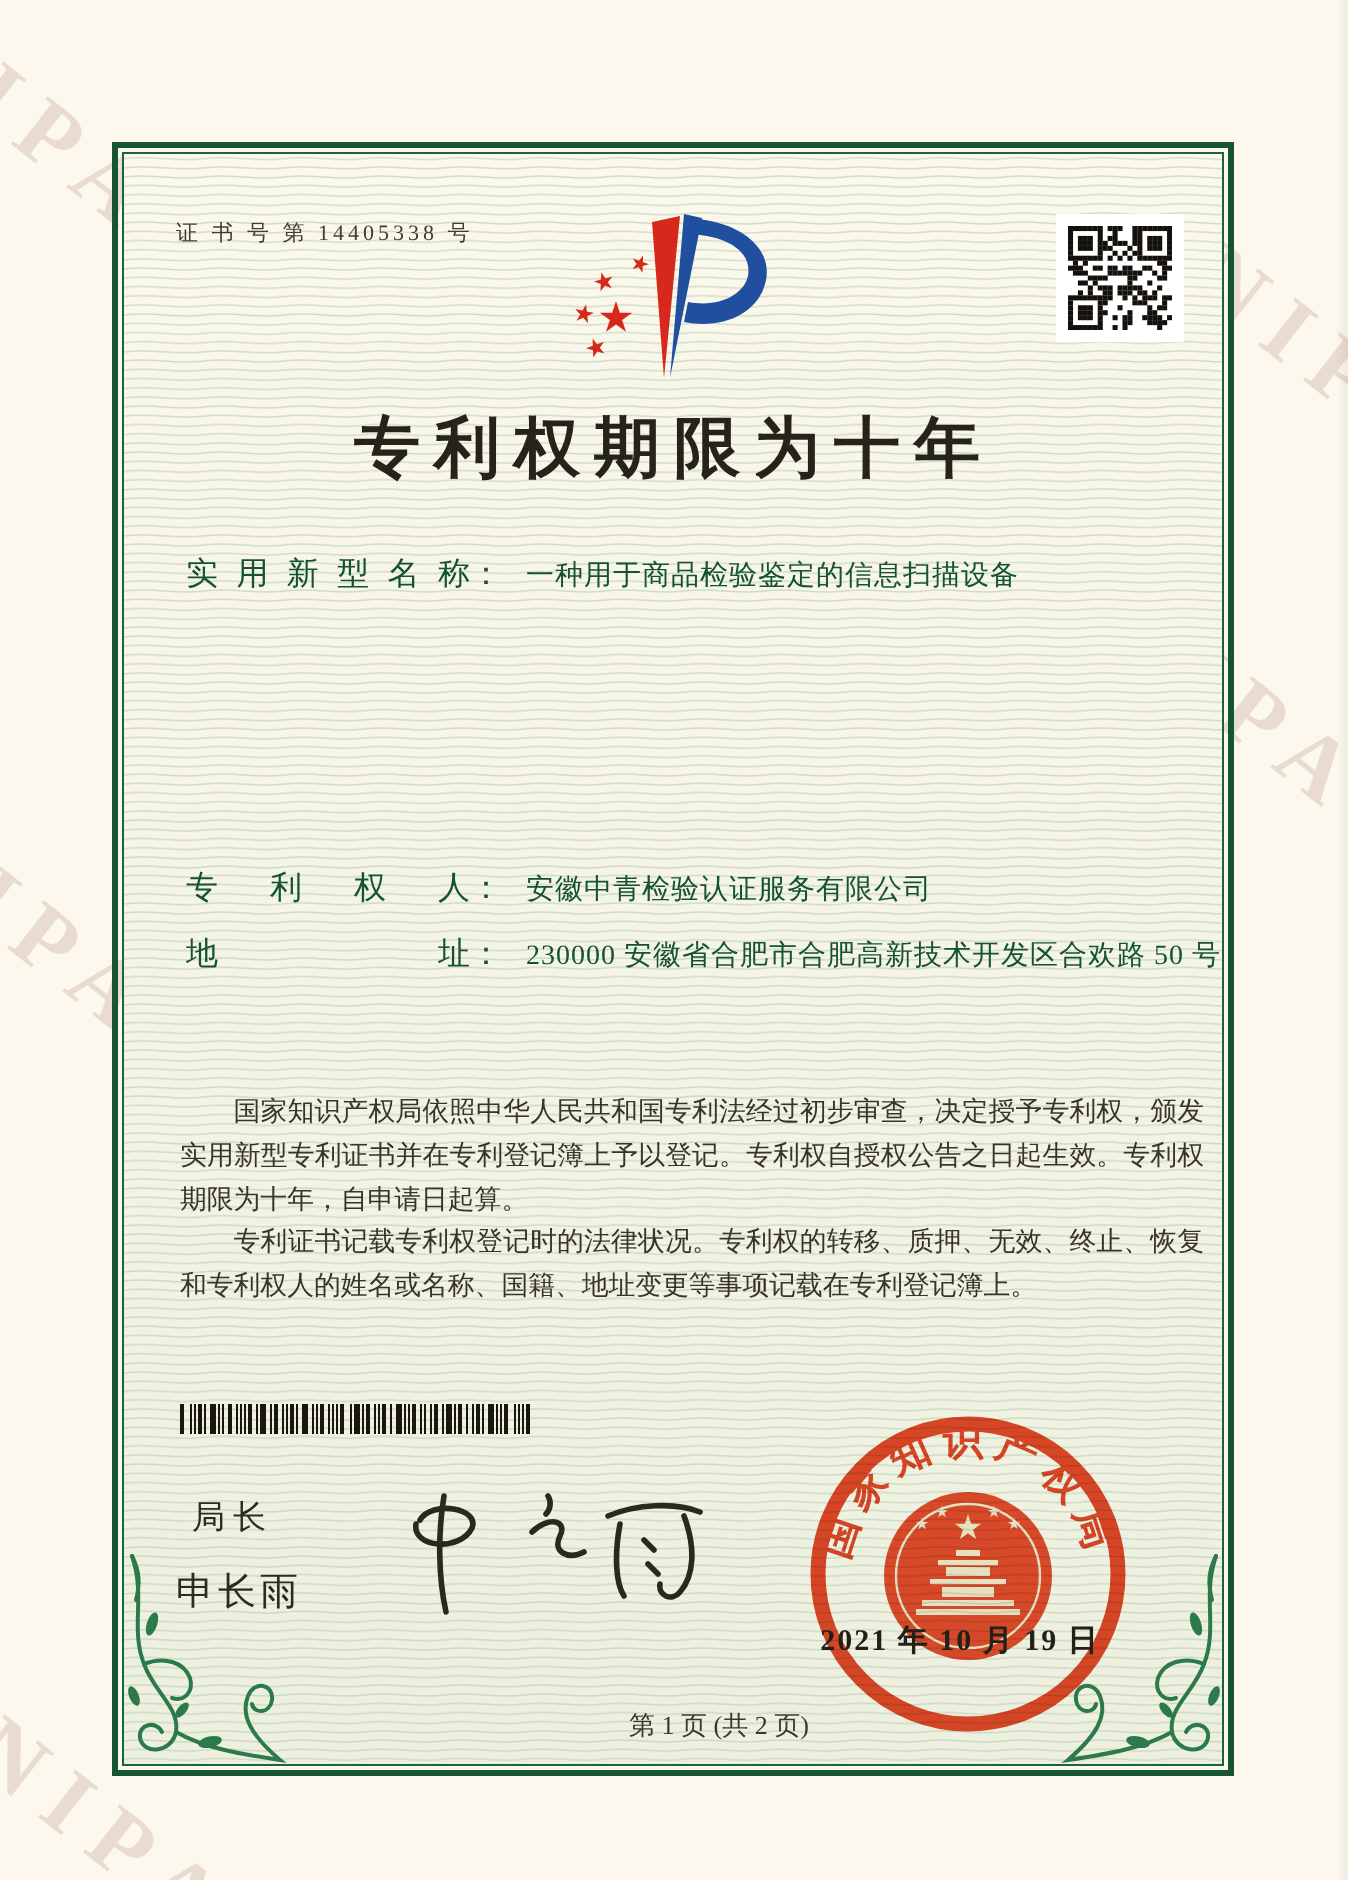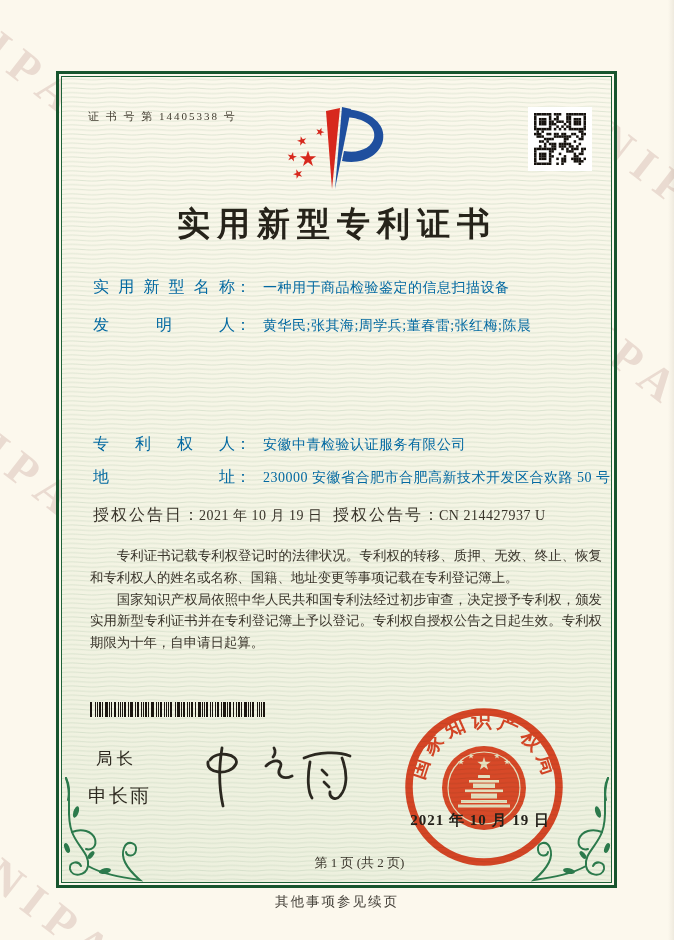--- a/index.html
+++ b/index.html
@@ -41,21 +41,21 @@
   
   .abs { position:absolute; z-index:2; color:#3b372b; }
   .cert-no { left:88px; top:109px; font-size:11px; letter-spacing:2px; color:#413c30; }
   .logo { left:280px; top:103px; width:110px; height:92px; }
   .qr-pad { left:528px; top:107px; width:64px; height:64px; background:#ffffff; }
   .qr-pad svg { position:absolute; left:6px; top:6px; }
   .cert-title {
     left:0; width:674px; top:202px; text-align:center;
     font-size:33px; font-weight:bold; letter-spacing:7px; color:#26231a;
   }
-  .row { left:93px; font-size:16px; white-space:nowrap; color:#0369a1; }
+  .row { left:93px; font-size:16px; white-space:nowrap; color:#14532d; }
   .row .lbl {
     display:inline-block; width:142px;
     text-align:justify; text-align-last:justify;
   }
   .row .val { font-size:14px; margin-left:12px; letter-spacing:0.5px; }
   .r1{top:277px}.r2{top:315px}.r3{top:353px}.r4{top:391px}.r5{top:434px}.r6{top:467px}
   .grant { top:505px; left:93px; font-size:16px; white-space:nowrap; color:#39342a; }
   .grant .lbl2 { letter-spacing:2px; }
   .grant .val { font-size:14px; letter-spacing:0.5px; }
   .grant .pair2 { position:absolute; left:240px; top:0; }
@@ -376,47 +376,36 @@
           <rect x="9.52" y="47.62" width="2.43" height="2.43"></rect>
           <rect x="11.90" y="47.62" width="2.43" height="2.43"></rect>
           <rect x="14.29" y="47.62" width="2.43" height="2.43"></rect>
           <rect x="21.43" y="47.62" width="2.43" height="2.43"></rect>
           <rect x="26.19" y="47.62" width="2.43" height="2.43"></rect>
           <rect x="42.86" y="47.62" width="2.43" height="2.43"></rect>
         </g>
     </svg>
   </div>
 
-  <div class="abs cert-title">实用新型专利证书</div>
+  <div class="abs cert-title">专利权期限为十年</div>
 
   <div class="abs row r1">
     <span class="lbl">实用新型名称</span><span>：</span><span class="val">一种用于商品检验鉴定的信息扫描设备</span>
-  </div>
-  <div class="abs row r2">
-    <span class="lbl">发明人</span><span>：</span><span class="val">黄华民;张其海;周学兵;董春雷;张红梅;陈晨</span>
   </div>
   <div class="abs row r5">
     <span class="lbl">专利权人</span><span>：</span><span class="val">安徽中青检验认证服务有限公司</span>
   </div>
   <div class="abs row r6">
     <span class="lbl">地址</span><span>：</span><span class="val">230000 安徽省合肥市合肥高新技术开发区合欢路 50 号</span>
   </div>
 
-  <div class="abs grant">
-    <span>
-      <span class="lbl2">授权公告日</span><span>：</span><span class="val">2021 年 10 月 19 日</span>
-    </span>
-    <span class="pair2">
-      <span class="lbl2">授权公告号</span><span>：</span><span class="val">CN 214427937 U</span>
-    </span>
-  </div>
 
   <div class="abs paras">
+    <p>国家知识产权局依照中华人民共和国专利法经过初步审查，决定授予专利权，颁发实用新型专利证书并在专利登记簿上予以登记。专利权自授权公告之日起生效。专利权期限为十年，自申请日起算。</p>
     <p>专利证书记载专利权登记时的法律状况。专利权的转移、质押、无效、终止、恢复和专利权人的姓名或名称、国籍、地址变更等事项记载在专利登记簿上。</p>
-    <p>国家知识产权局依照中华人民共和国专利法经过初步审查，决定授予专利权，颁发实用新型专利证书并在专利登记簿上予以登记。专利权自授权公告之日起生效。专利权期限为十年，自申请日起算。</p>
   </div>
 
   <svg class="abs barcode" viewBox="0 0 178 15" width="178" height="15">
     <g id="barcode-bars" fill="#1a150f">
         <rect x="0" y="0" width="2" height="15"></rect>
         <rect x="5" y="0" width="1" height="15"></rect>
         <rect x="7" y="0" width="1" height="15"></rect>
         <rect x="9" y="0" width="2" height="15"></rect>
         <rect x="12" y="0" width="1" height="15"></rect>
         <rect x="15" y="0" width="3" height="15"></rect>
@@ -519,16 +508,15 @@
           <rect x="-23" y="12" width="46" height="3"></rect>
           <rect x="-26" y="16.5" width="52" height="3"></rect>
         </g>
       </g>
     </g>
   </svg>
   <div class="abs seal-date">2021 年 10 月 19 日</div>
 
   <div class="abs page-no">第 1 页 (共 2 页)</div>
 
-  <div class="abs cont-note">其他事项参见续页</div>
 
   <div class="edge"></div>
 </div>
 
 </body></html>

